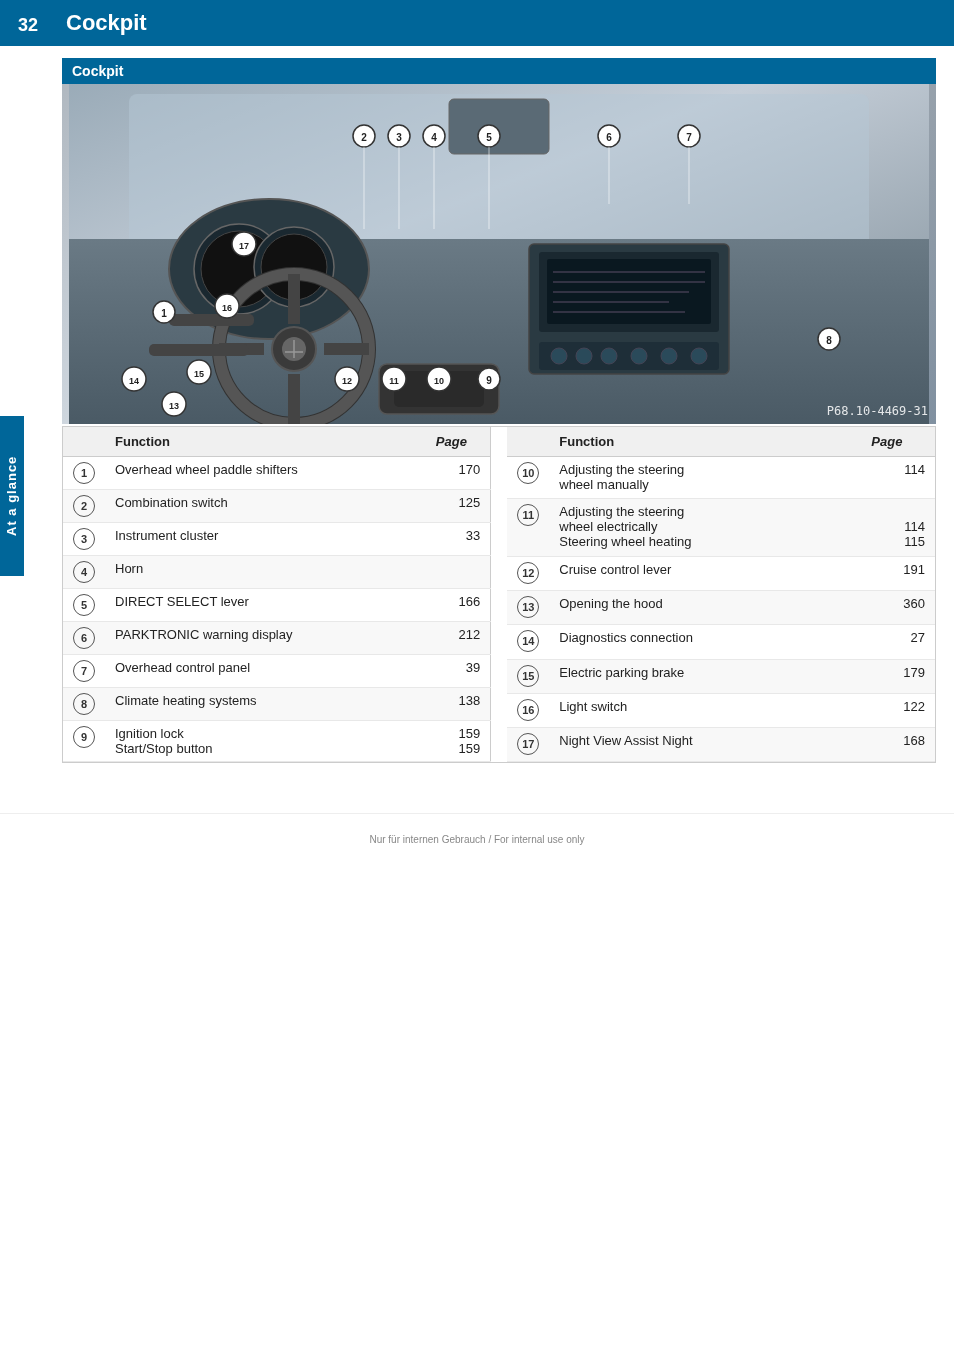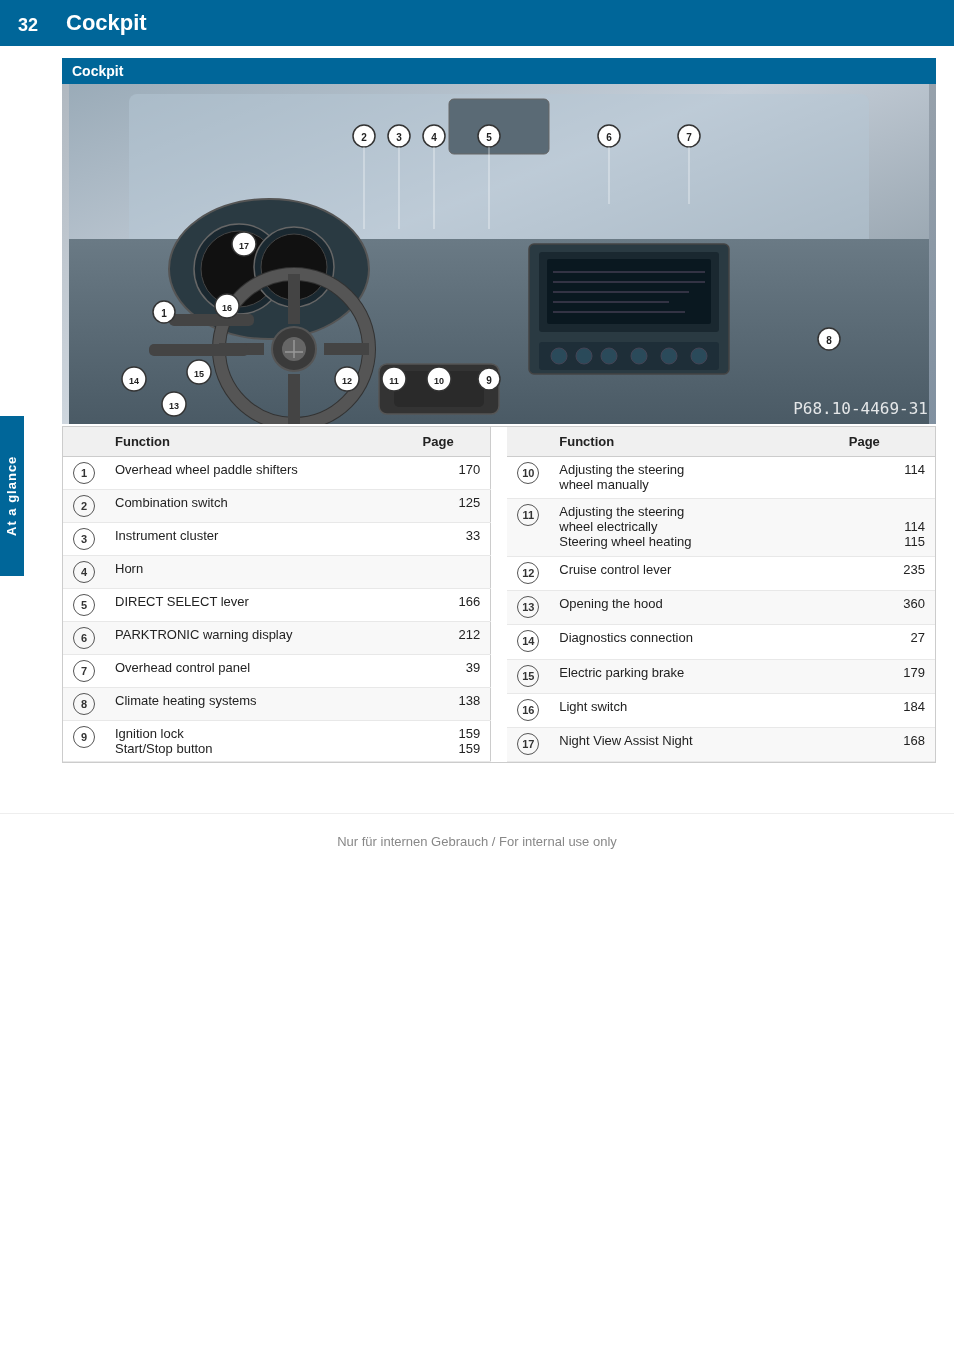--- a/index.html
+++ b/index.html
@@ -114,21 +114,22 @@
 
     .table-half th {
       background: #f0f0f0;
       font-weight: bold;
       padding: 7px 10px;
       text-align: left;
       border-bottom: 1px solid #ccc;
       font-size: 13px;
     }
     .table-half th.page-col {
-      text-align: left;
+      text-align: center;
+      font-style: italic;
     }
 
     .table-half td {
       padding: 5px 10px;
       vertical-align: top;
       font-size: 13px;
       border-bottom: 1px solid #e8e8e8;
     }
     .table-half td.page-col {
       text-align: right;
@@ -151,21 +152,21 @@
       font-weight: bold;
       color: #333;
     }
 
     
     .img-watermark {
       position: absolute;
       bottom: 6px;
       right: 8px;
       color: #fff;
-      font-size: 16px;
+      font-size: 12px;
       font-family: monospace;
       opacity: 0.85;
     }
   </style>
 </head>
 <body>
 
 <div class="page-header">
   <span class="page-number">32</span>
   <span class="page-title">Cockpit</span>
@@ -427,21 +428,21 @@
       </td>
       <td class="page-col">
         <br>114<br>115
       </td>
     </tr>
             <tr>
       <td class="num-col">
         <span class="circled">12</span>
       </td>
       <td>Cruise control lever</td>
-      <td class="page-col">235</td>
+      <td class="page-col">191</td>
     </tr>
             <tr style="background: rgb(248, 248, 248);">
       <td class="num-col">
         <span class="circled">13</span>
       </td>
       <td>Opening the hood</td>
       <td class="page-col">360</td>
     </tr>
             <tr>
       <td class="num-col">
@@ -455,32 +456,32 @@
         <span class="circled">15</span>
       </td>
       <td>Electric parking brake</td>
       <td class="page-col">179</td>
     </tr>
             <tr>
       <td class="num-col">
         <span class="circled">16</span>
       </td>
       <td>Light switch</td>
-      <td class="page-col">184</td>
+      <td class="page-col">122</td>
     </tr>
             <tr style="background: rgb(248, 248, 248);">
       <td class="num-col">
         <span class="circled">17</span>
       </td>
       <td>Night View Assist Night</td>
       <td class="page-col">168</td>
     </tr>
           </tbody>
       </table>
 
     </div>
 
   </div>
 </div>
 
-<div style="text-align:center; color:#888; font-size:13px; padding:20px; margin-top:20px; border-top:1px solid #eee;">
+<div style="text-align:center; color:#888; font-size:10px; padding:20px; margin-top:20px; border-top:1px solid #eee;">
   <span>Nur für internen Gebrauch / For internal use only</span>
 </div>
 
 </body></html>

